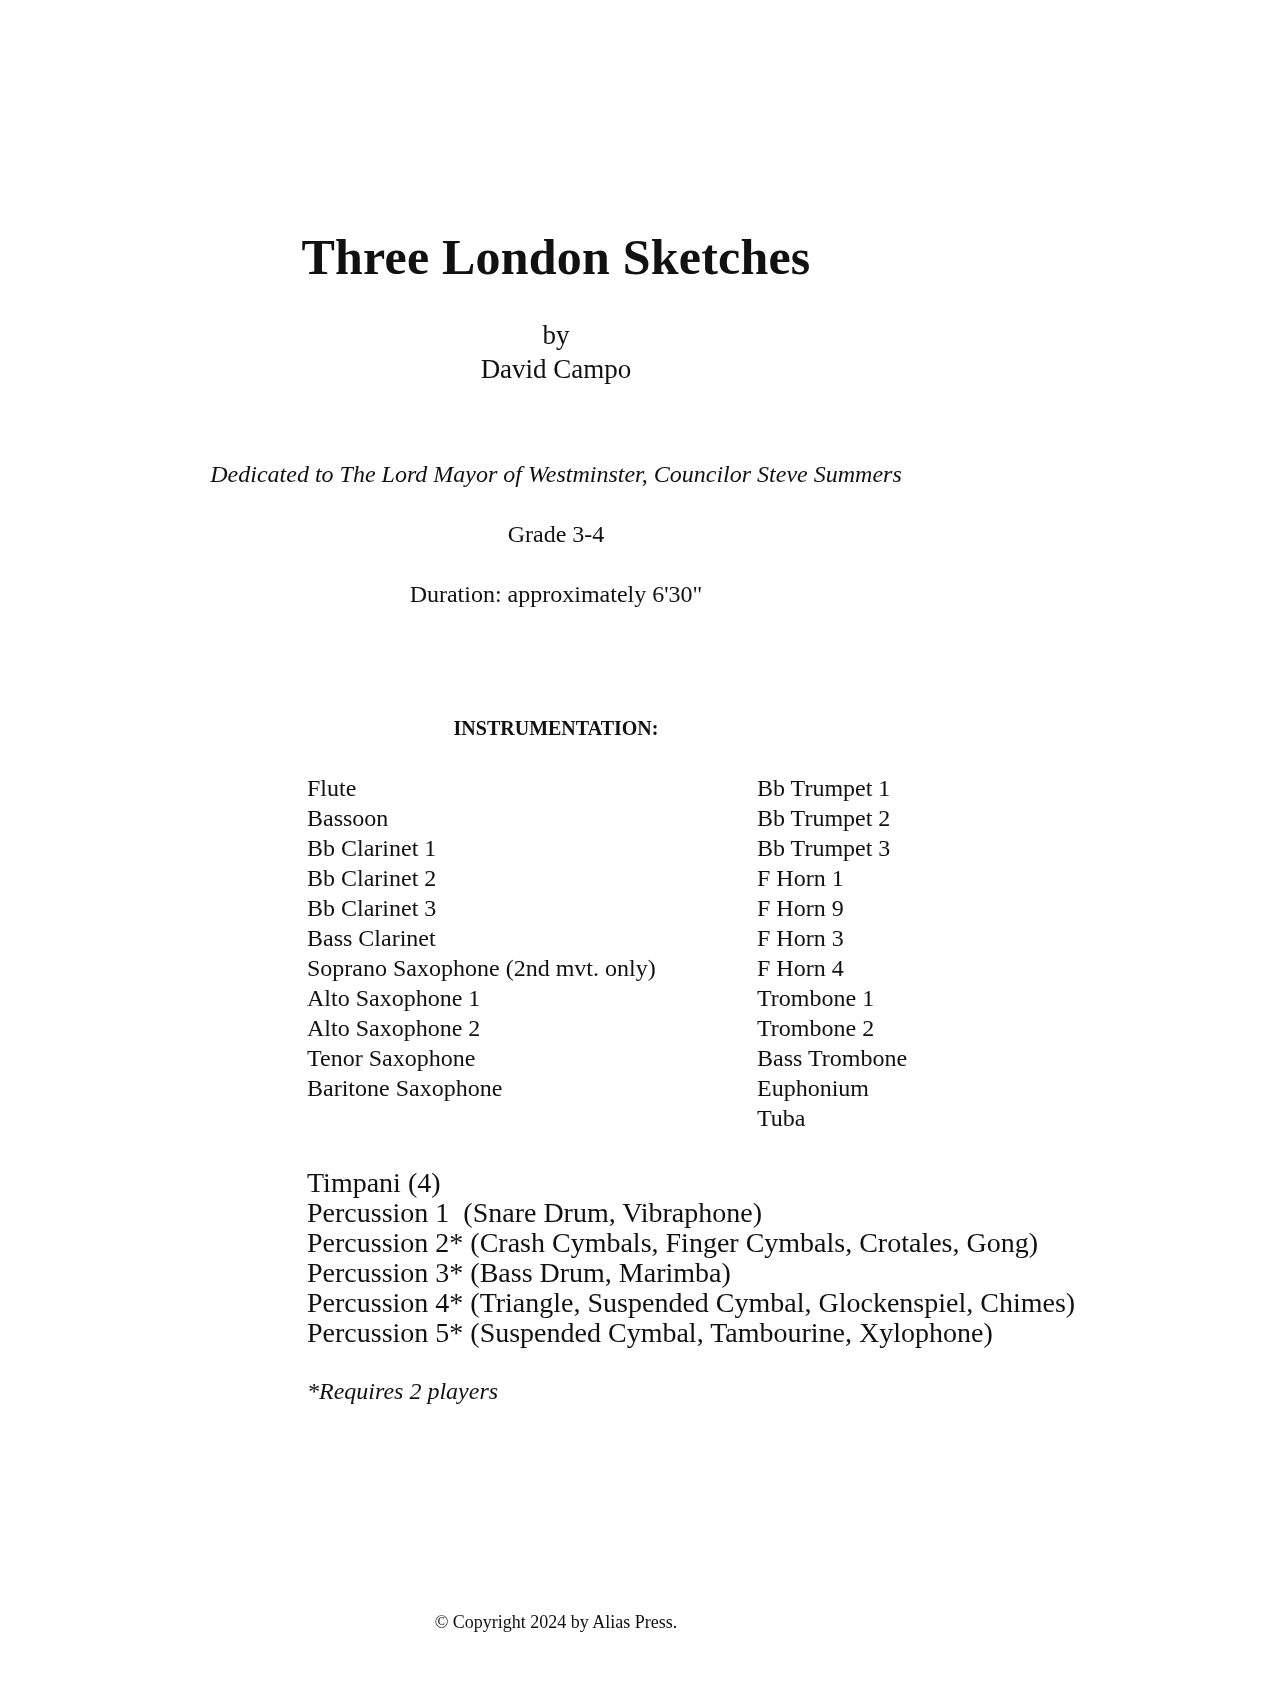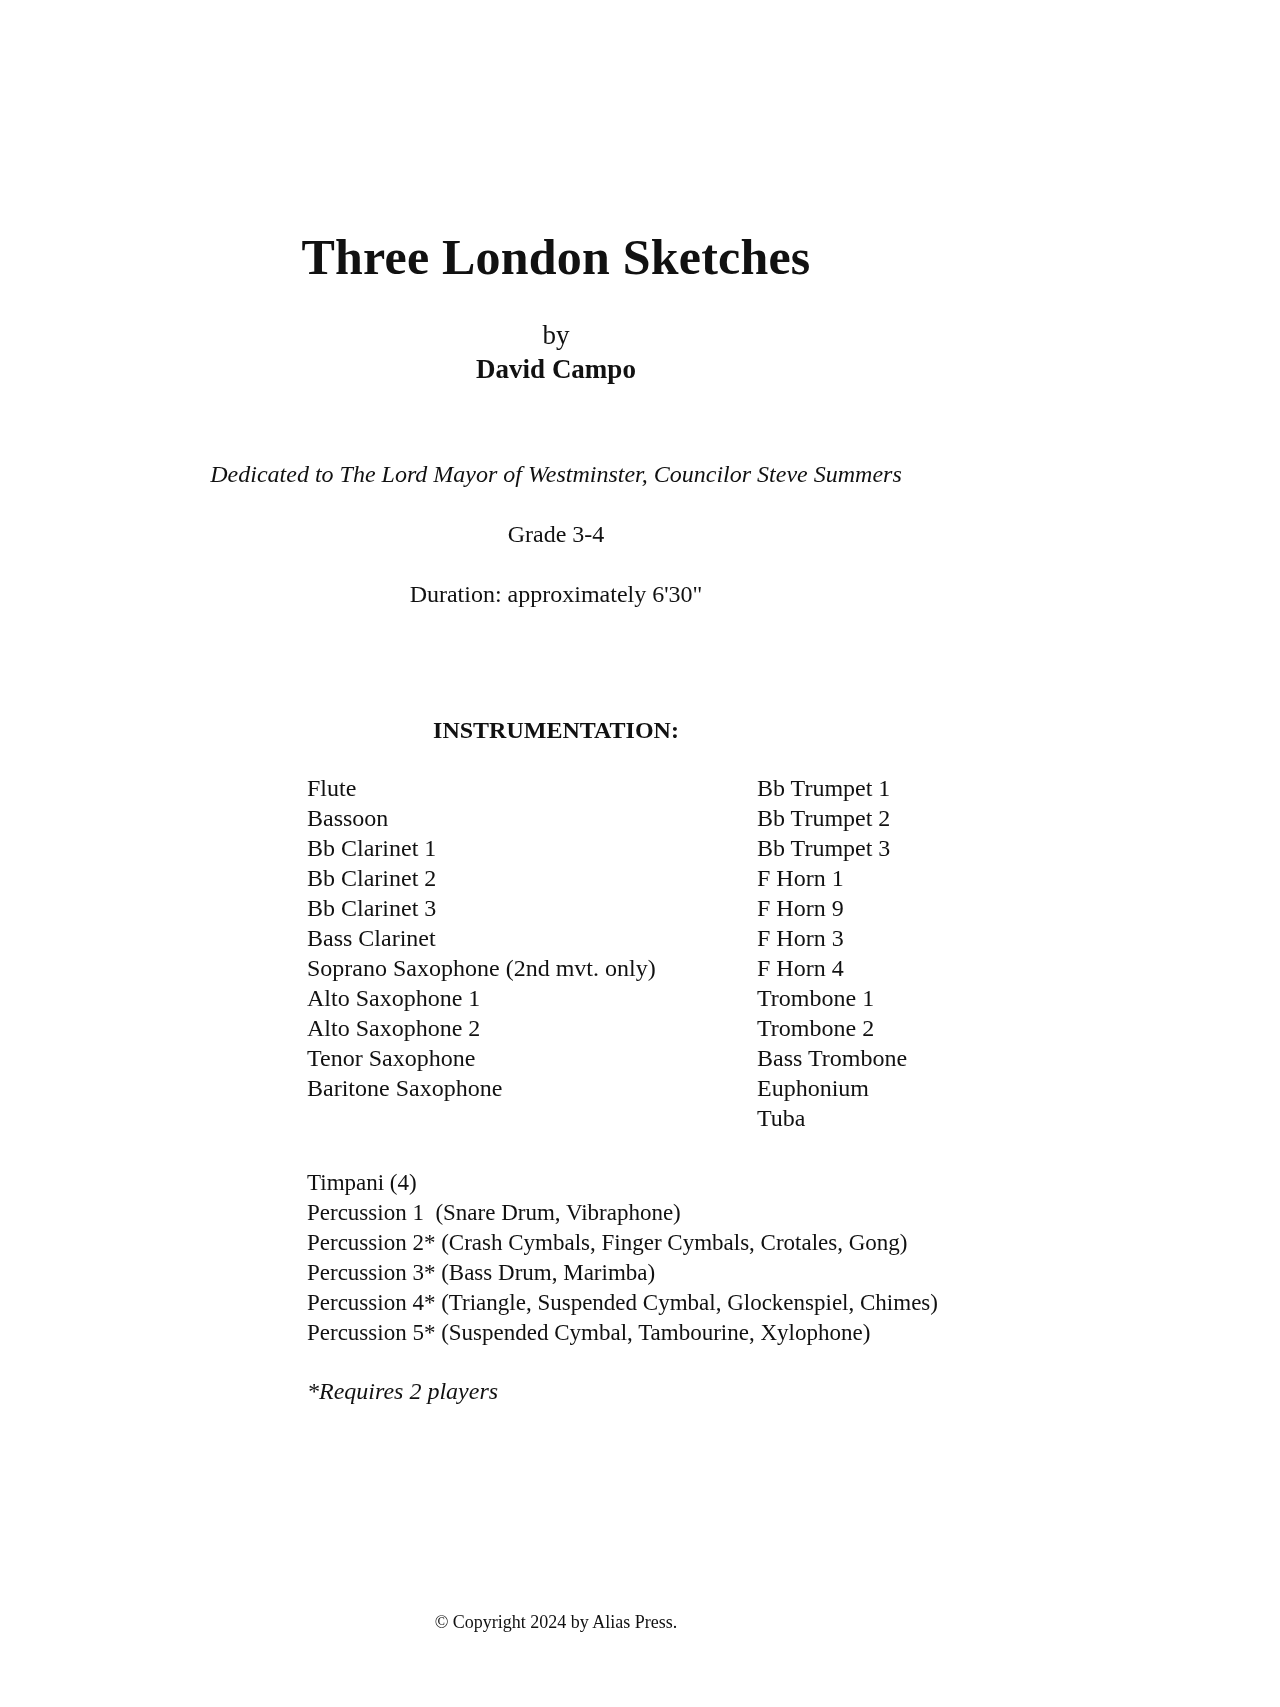--- a/index.html
+++ b/index.html
@@ -3,30 +3,30 @@
 <meta charset="utf-8">
 <style>
   html, body { margin: 0; padding: 0; background: #ffffff; }
   body {
     width: 1280px; height: 1707px; position: relative; overflow: hidden;
     font-family: "Liberation Serif", "DejaVu Serif", serif; color: #111;
   }
   .center { position: absolute; left: 0; width: 1112px; text-align: center; }
   .title { top: 228px; font-size: 50px; font-weight: bold; letter-spacing: 0.2px; }
   .by { top: 320px; font-size: 27px; }
-  .composer { top: 354px; font-size: 27px; font-weight: bold; text-align: center; }
+  .composer { top: 354px; font-size: 27px; font-weight: normal; text-align: center; }
   .dedication { top: 461px; font-size: 24px; font-style: italic; }
   .grade { top: 521px; font-size: 24px; }
   .duration { top: 581px; font-size: 24px; }
-  .heading { top: 717px; font-size: 24px; font-weight: bold; }
+  .heading { top: 717px; font-size: 20px; font-weight: bold; }
   .col { position: absolute; top: 773px; font-size: 24px; line-height: 30px; }
   .col-left { left: 307px; font-family: Liberation Serif, serif; }
   .col-right { left: 757px; }
   .col div, .perc div { white-space: pre; }
-  .perc { position: absolute; left: 307px; top: 1168px; font-size: 23px; line-height: 30px; }
+  .perc { position: absolute; left: 307px; top: 1168px; font-size: 28px; line-height: 30px; }
   .footnote { position: absolute; left: 307px; top: 1378px; font-size: 24px; font-style: italic; }
   .copyright { top: 1612px; font-size: 18px; }
 </style>
 </head>
 <body>
 
 <div class="center title">Three London Sketches</div>
 <div class="center by">by</div>
 <div class="center composer">David Campo</div>
 <div class="center dedication">Dedicated to The Lord Mayor of Westminster, Councilor Steve Summers</div>

